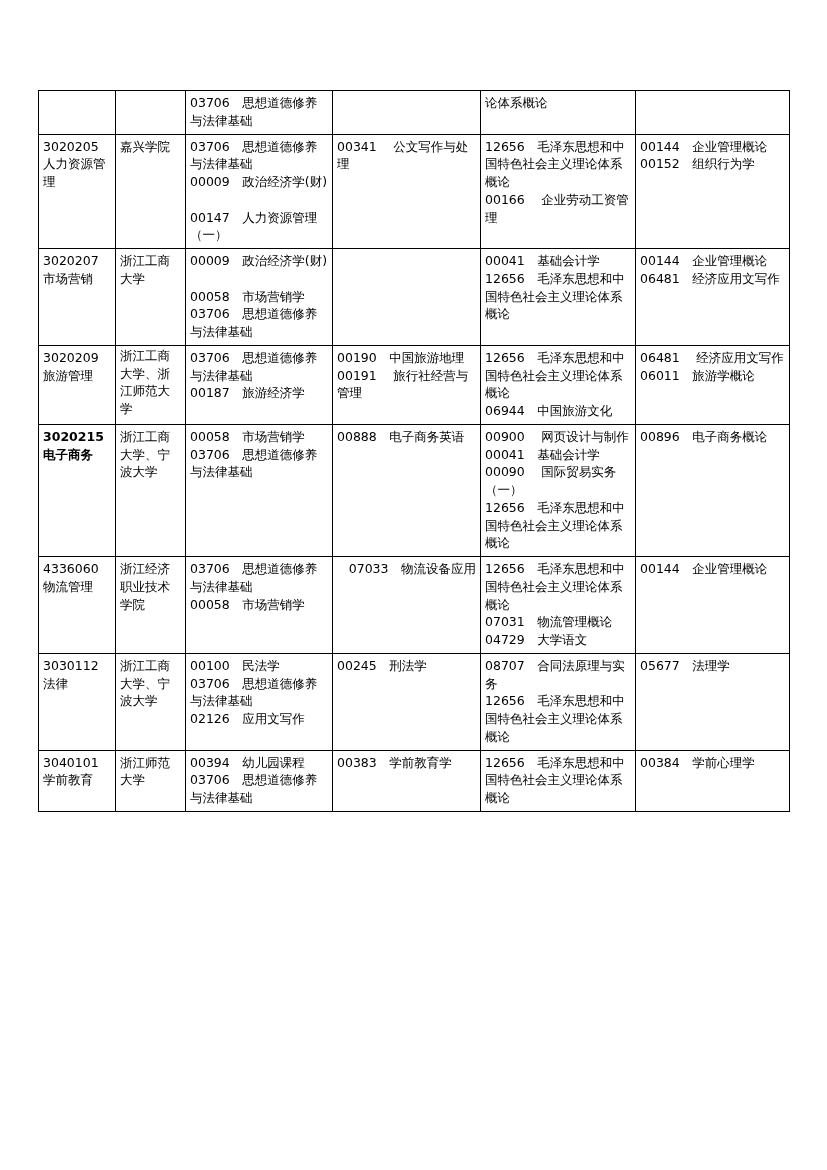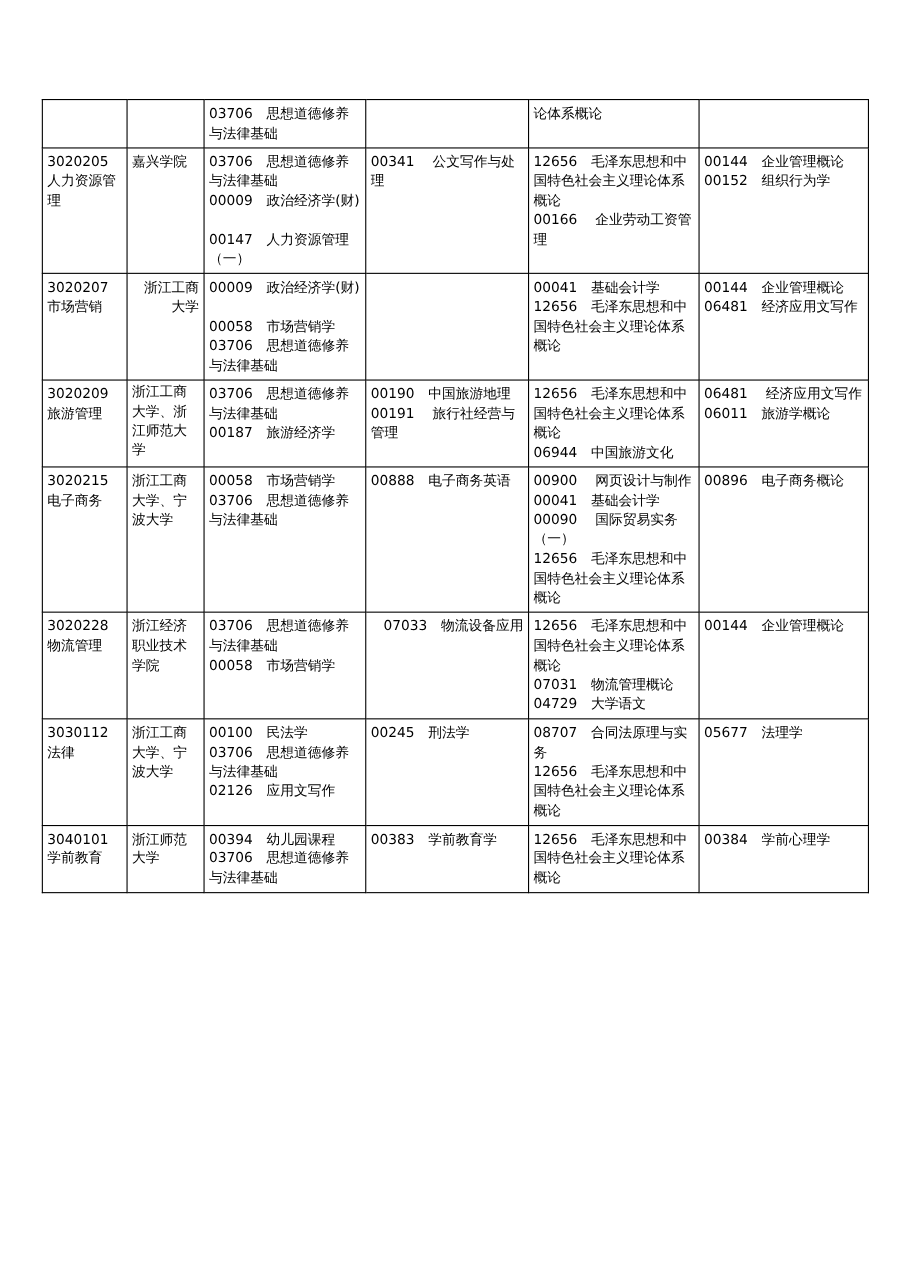--- a/index.html
+++ b/index.html
@@ -74,21 +74,21 @@
 00147　人力资源管理（一）</td>
         <td style="white-space: pre-wrap;">00341　 公文写作与处理</td>
         <td style="white-space: pre-wrap;">12656　毛泽东思想和中国特色社会主义理论体系概论
 00166　 企业劳动工资管理</td>
         <td style="white-space: pre-wrap;">00144　企业管理概论
 00152　组织行为学</td>
       </tr>
       <tr>
         <td style="white-space: pre-wrap;">3020207
 市场营销</td>
-        <td style="white-space: pre-wrap; text-align: right;">浙江工商大学</td>
+        <td style="white-space: pre-wrap;">浙江工商大学</td>
         <td style="white-space: pre-wrap;">00009　政治经济学(财)
 
 00058　市场营销学
 03706　思想道德修养与法律基础</td>
         <td style="white-space: pre-wrap;"></td>
         <td style="white-space: pre-wrap;">00041　基础会计学
 12656　毛泽东思想和中国特色社会主义理论体系概论</td>
         <td style="white-space: pre-wrap;">00144　企业管理概论
 06481　经济应用文写作</td>
       </tr>
@@ -99,34 +99,34 @@
         <td style="white-space: pre-wrap;">03706　思想道德修养与法律基础
 00187　旅游经济学</td>
         <td style="white-space: pre-wrap;">00190　中国旅游地理
 00191　 旅行社经营与管理</td>
         <td style="white-space: pre-wrap;">12656　毛泽东思想和中国特色社会主义理论体系概论
 06944　中国旅游文化</td>
         <td style="white-space: pre-wrap;">06481　 经济应用文写作
 06011　旅游学概论</td>
       </tr>
       <tr>
-        <td style="white-space: pre-wrap;">3020215
+        <td style="white-space: pre-wrap; font-weight: bold;">3020215
 电子商务</td>
         <td style="white-space: pre-wrap;">浙江工商大学、宁波大学</td>
         <td style="white-space: pre-wrap;">00058　市场营销学
 03706　思想道德修养与法律基础</td>
         <td style="white-space: pre-wrap;">00888　电子商务英语</td>
         <td style="white-space: pre-wrap;">00900　 网页设计与制作
 00041　基础会计学
 00090　 国际贸易实务（一）
 12656　毛泽东思想和中国特色社会主义理论体系概论</td>
         <td style="white-space: pre-wrap;">00896　电子商务概论</td>
       </tr>
       <tr>
-        <td style="white-space: pre-wrap;">3020228
+        <td style="white-space: pre-wrap;">4336060
 物流管理</td>
         <td style="white-space: pre-wrap;">浙江经济职业技术学院</td>
         <td style="white-space: pre-wrap;">03706　思想道德修养与法律基础
 00058　市场营销学</td>
         <td style="white-space: pre-wrap; text-align: right;">07033　物流设备应用</td>
         <td style="white-space: pre-wrap;">12656　毛泽东思想和中国特色社会主义理论体系概论
 07031　物流管理概论
 04729　大学语文</td>
         <td style="white-space: pre-wrap;">00144　企业管理概论</td>
       </tr>

